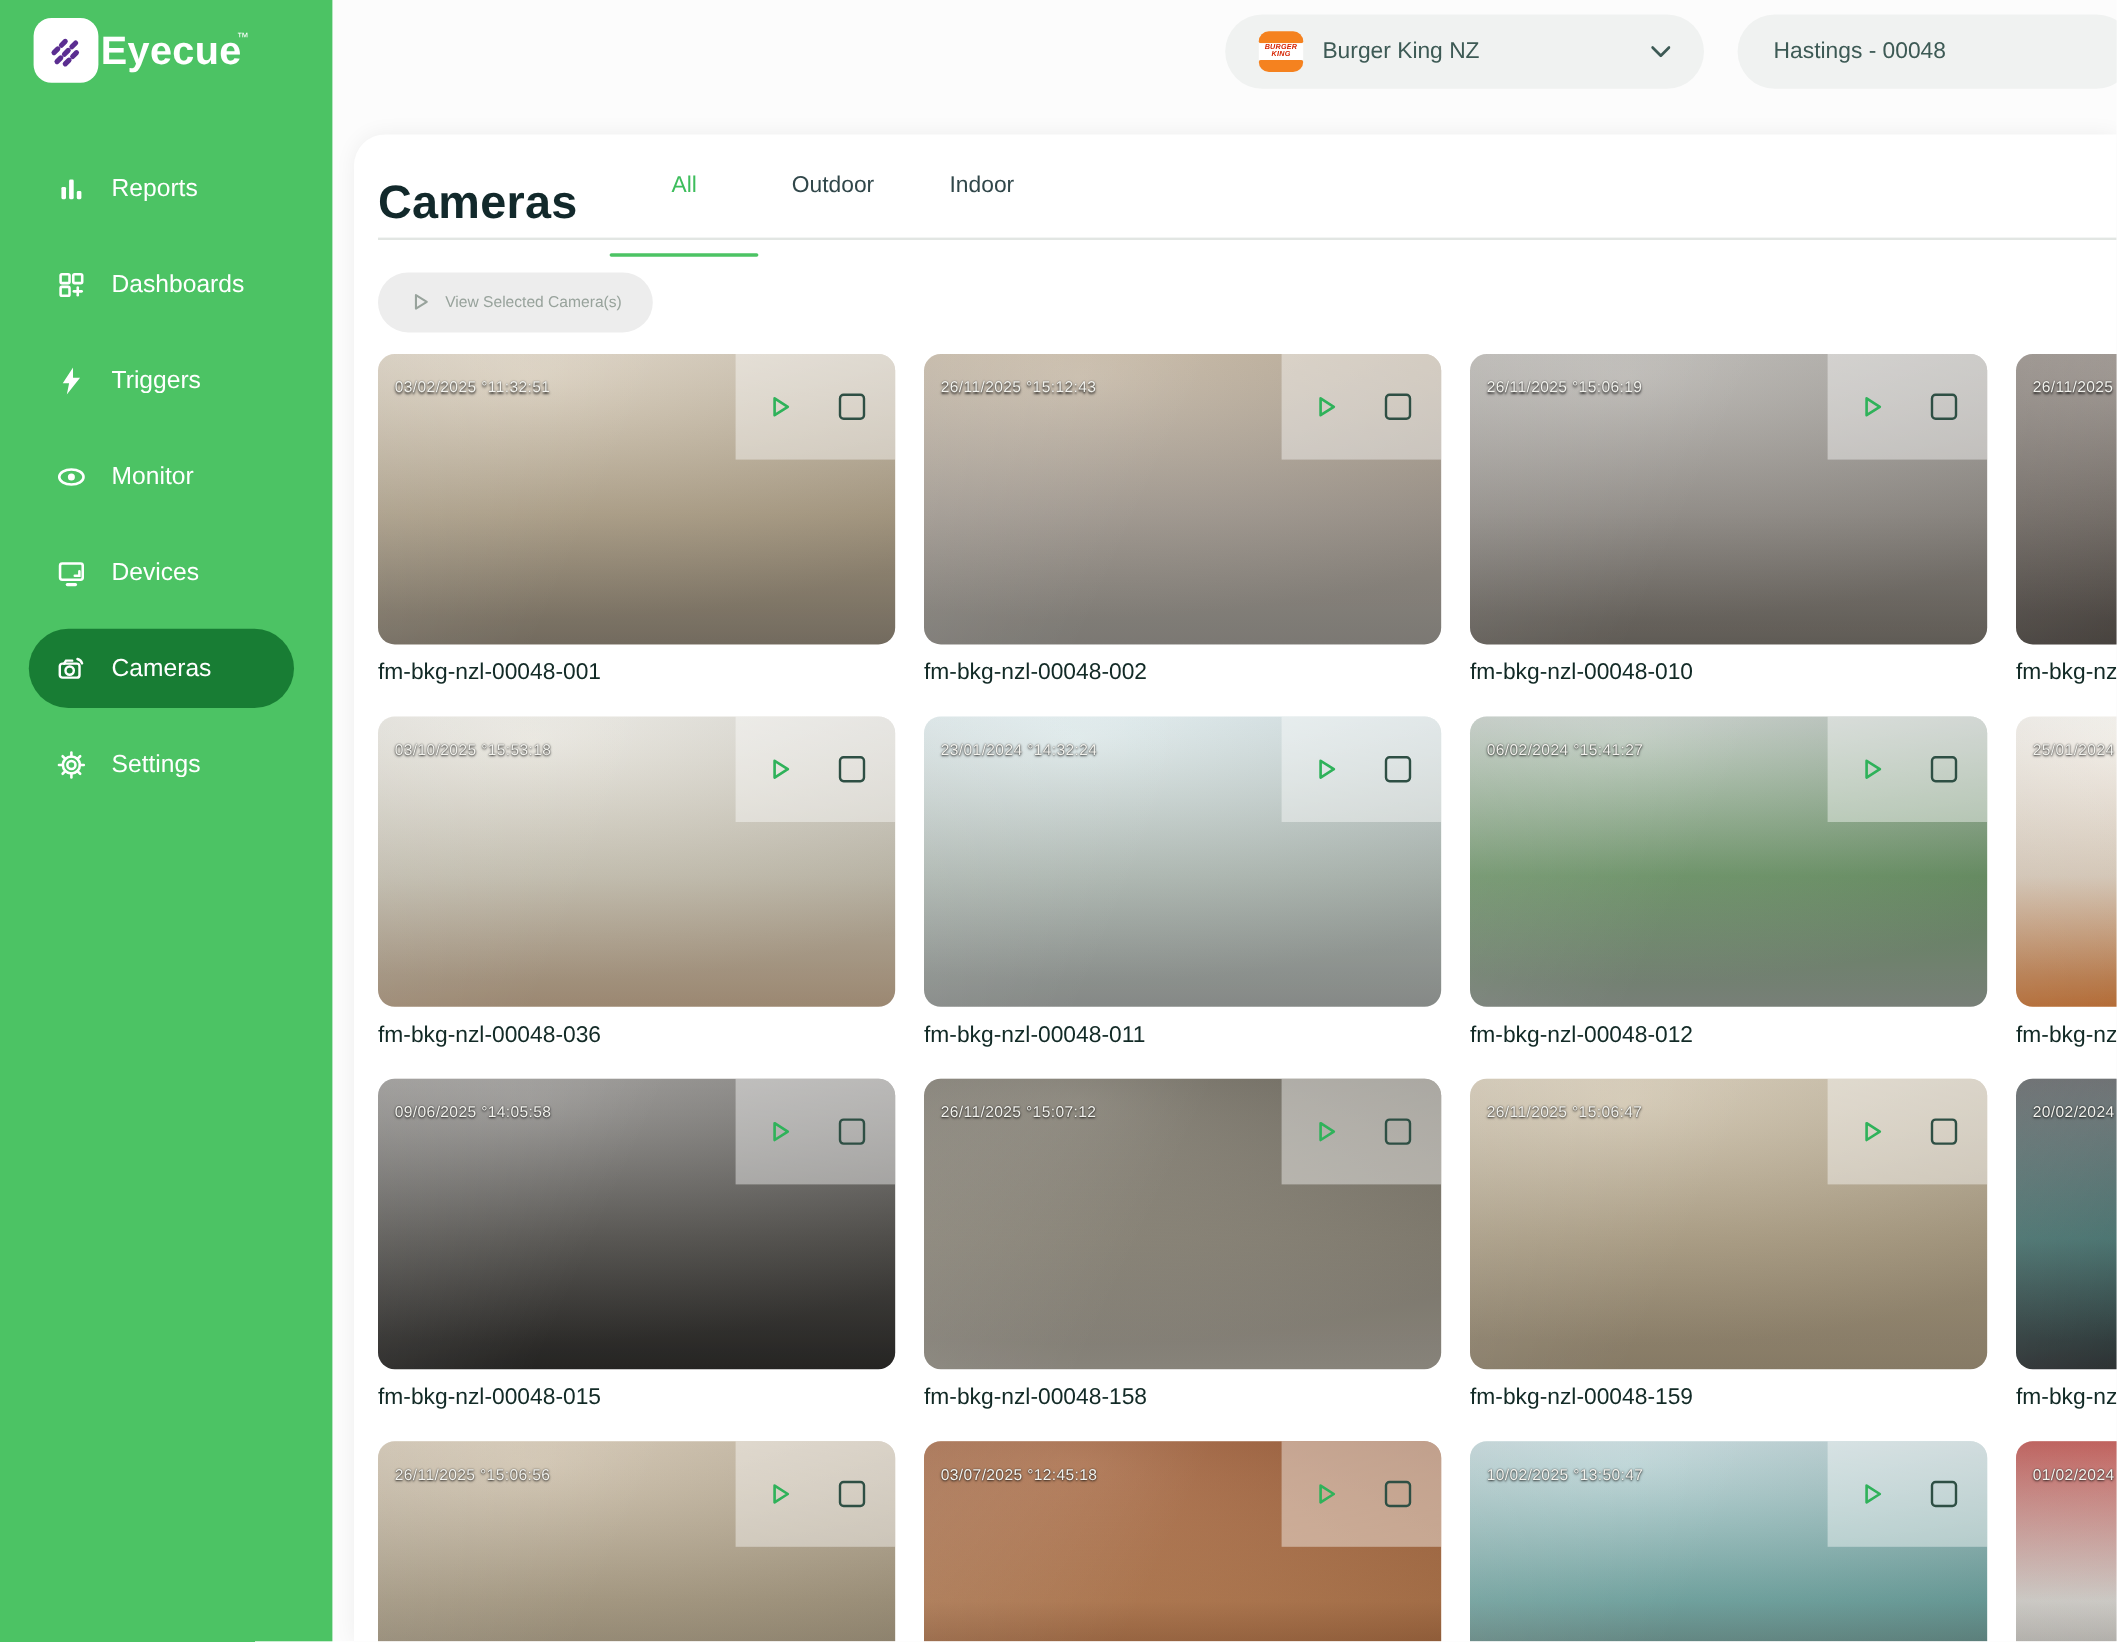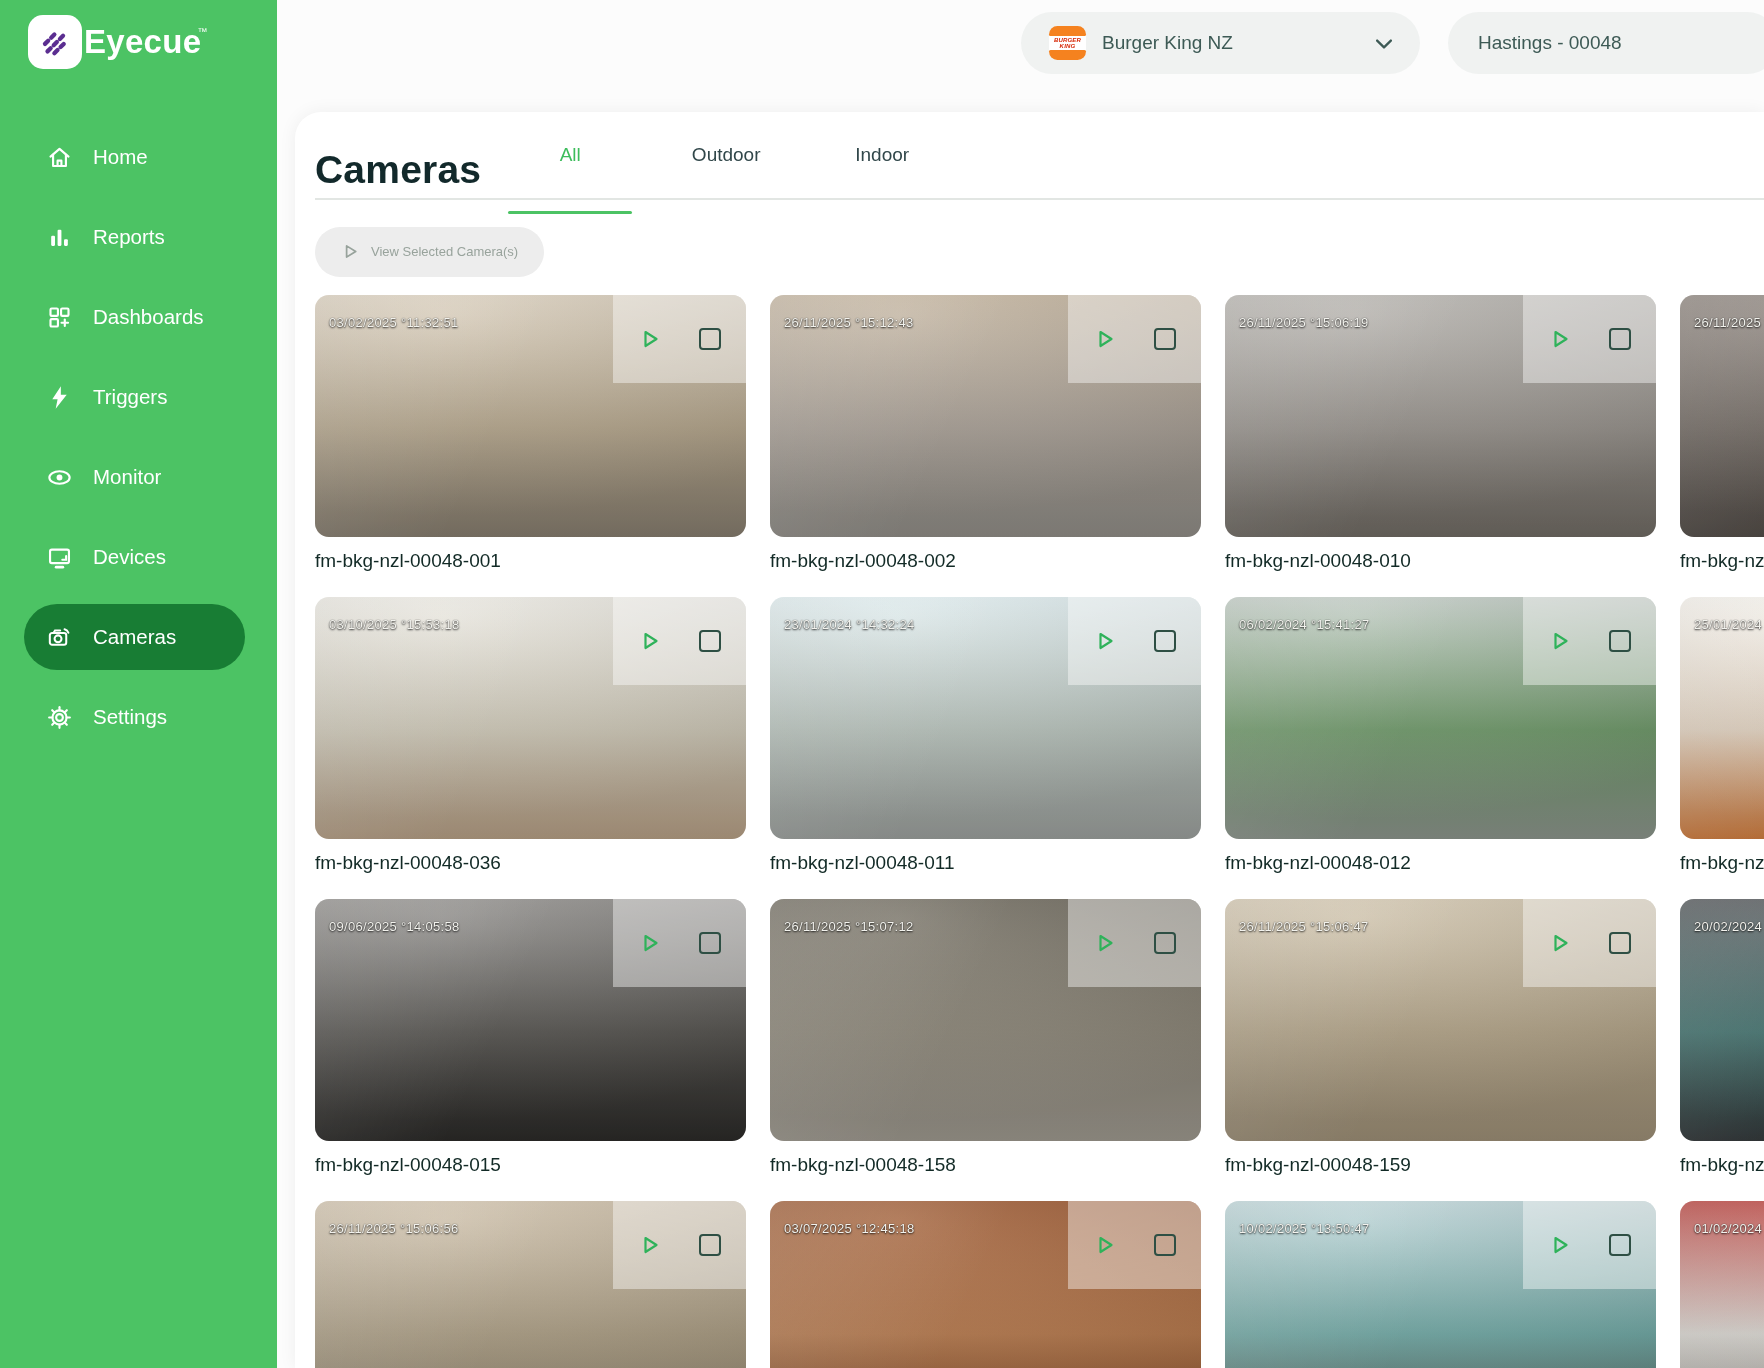--- a/index.html
+++ b/index.html
@@ -57,21 +57,21 @@
 
   
   .card {
     position: absolute; left: 18px; top: 112px; right: 0; bottom: 0;
     background: #ffffff; border-radius: 26px 0 0 0;
     box-shadow: 0 0 18px rgba(0,0,0,.06);
     padding-left: 20px; overflow: hidden;
   }
   .page-head { display: flex; align-items: center; height: 86px; padding-top: 30px; }
   .page-title { font-size: 39px; font-weight: 600; color: #12292b; letter-spacing: .2px; }
-  .tabs { display: flex; margin-left: 27px; height: 116px; margin-top: -30px; gap: 32px; }
+  .tabs { display: flex; margin-left: 27px; height: 116px; margin-top: -30px; }
   .tab {
     min-width: 124px; display: flex; align-items: center; justify-content: center;
     font-size: 19px; font-weight: 500; color: #31474a; cursor: pointer; position: relative;
   }
   .tab.active { color: #3dbd5c; }
   .tab.active::after {
     content: ""; position: absolute; left: 0; right: 0; bottom: -1px; height: 3px;
     background: #4cc364; border-radius: 2px; z-index: 2;
   }
   .divider { height: 1.5px; background: #e2e6e3; margin-right: 0; }
@@ -130,30 +130,20 @@
           <line x1="4" y1="13.5" x2="13.5" y2="4"></line>
           <line x1="6" y1="19.5" x2="19.5" y2="6"></line>
           <line x1="11.5" y1="21" x2="21" y2="11.5"></line>
         </svg>
       </span>
       <span class="brand-name">Eyecue</span>
       <span class="brand-tm">™</span>
     </div>
 
     <nav class="nav">
-      <div class="nav-item">
-        <span class="nav-icon">
-          <svg width="27" height="27" viewBox="0 0 24 24" fill="none" stroke="#fff" stroke-width="1.9" stroke-linecap="round" stroke-linejoin="round">
-            <path d="M4 11.2 L12 4.3 L20 11.2"></path>
-            <path d="M6.3 9.6 V19.6 H17.7 V9.6"></path>
-            <path d="M10.3 19.6 V14.8 h3.4 v4.8"></path>
-          </svg>
-        </span>
-        <span class="nav-label">Home</span>
-      </div>
 
       <div class="nav-item">
         <span class="nav-icon">
           <svg width="27" height="27" viewBox="0 0 24 24" fill="#fff">
             <rect x="4.6" y="10.5" width="3.4" height="9" rx="1"></rect>
             <rect x="10.3" y="5" width="3.4" height="14.5" rx="1"></rect>
             <rect x="16" y="13.5" width="3.4" height="6" rx="1"></rect>
           </svg>
         </span>
         <span class="nav-label">Reports</span>

